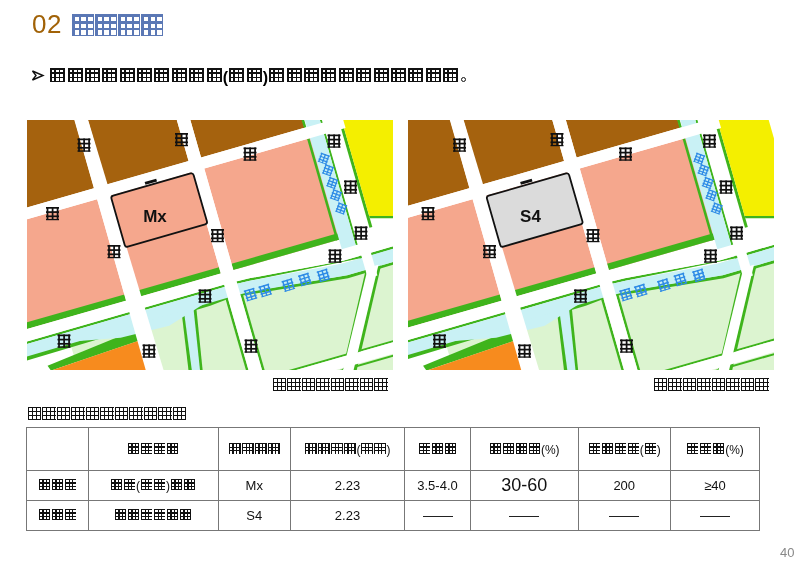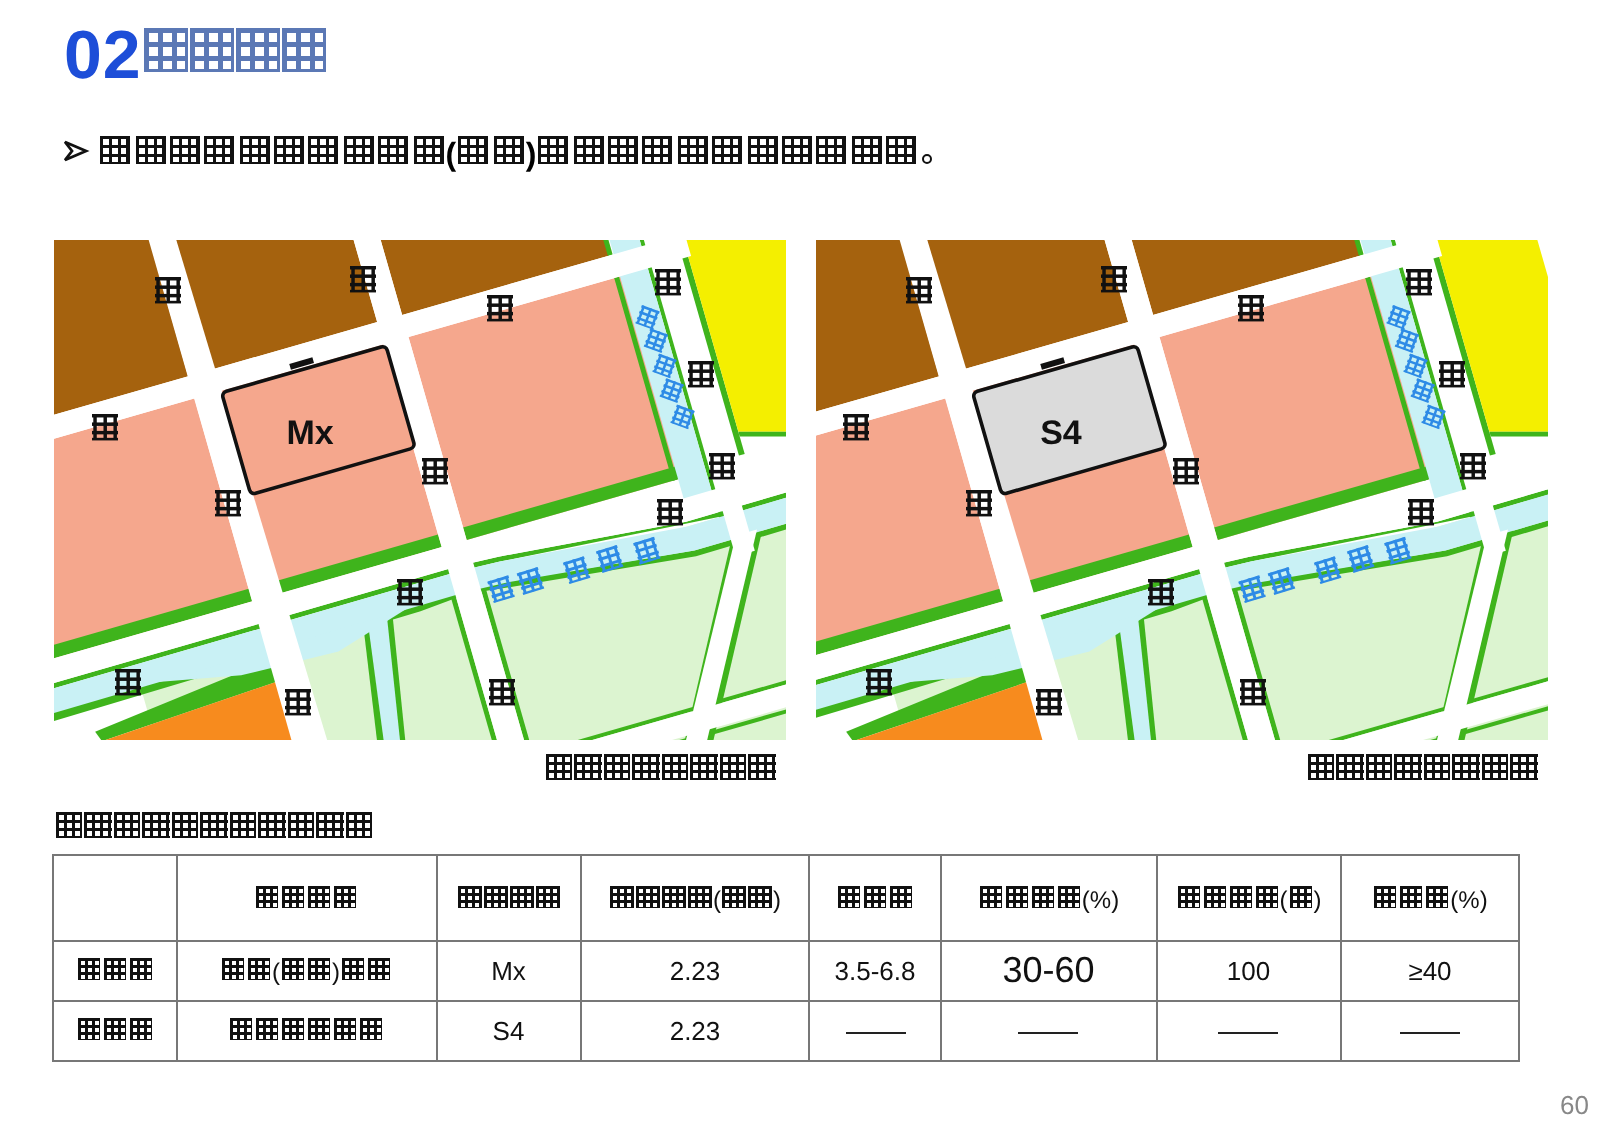--- a/index.html
+++ b/index.html
@@ -21,21 +21,21 @@
 <rect x="-6" y="-6" width="12" height="1.6"></rect>
 <rect x="-6" y="-2.1" width="12" height="1.6"></rect>
 <rect x="-6" y="1.8" width="12" height="1.6"></rect>
 <rect x="-6" y="5" width="12" height="1.2"></rect>
 <rect x="-5.4" y="-6" width="1.6" height="12"></rect>
 <rect x="-0.7" y="-6" width="1.6" height="12"></rect>
 <rect x="3.9" y="-6" width="1.6" height="12"></rect>
 </g>
 </defs>
   </svg>
-<div class="abs" style="left:32px;top:9px;font-size:34px;font-weight:bold;color:#1d4ed8;letter-spacing:0.5px">02</div>
+<div class="abs" style="left:32px;top:9px;font-size:26px;font-weight:normal;color:#a16207;letter-spacing:0.5px">02</div>
 <div class="abs" style="left:71px;top:14px"><i class="cn t"></i><i class="cn t"></i><i class="cn t"></i><i class="cn t"></i></div>
 <svg class="abs" style="left:31px;top:69px" width="14" height="13" viewBox="0 0 14 13">
 <path d="M1.5 2 L12 6.5 L1.5 11 L5 6.5 Z" fill="none" stroke="#111" stroke-width="1.4" stroke-linejoin="miter"></path>
   </svg>
 <div class="abs" style="left:49px;top:67.5px"><i class="cn "></i><i class="cn "></i><i class="cn "></i><i class="cn "></i><i class="cn "></i><i class="cn "></i><i class="cn "></i><i class="cn "></i><i class="cn "></i><i class="cn "></i><span style="font-size:16px;font-weight:bold">(</span><i class="cn "></i><i class="cn "></i><span style="font-size:16px;font-weight:bold">)</span><i class="cn "></i><i class="cn "></i><i class="cn "></i><i class="cn "></i><i class="cn "></i><i class="cn "></i><i class="cn "></i><i class="cn "></i><i class="cn "></i><i class="cn "></i><i class="cn "></i><i style="display:inline-block;width:5px;height:5px;border:1.3px solid #111;border-radius:50%;margin-left:2px"></i></div>
 <div class="abs" style="left:27px;top:120px;width:366px;height:250px">
     <svg width="366" height="250" viewBox="0 0 366 250" style="position:absolute">
 <g transform="rotate(-16)">
 <rect x="-20" y="225" width="490" height="160" fill="#DCF4D0"></rect>
 <polygon points="-90,226 125,224 150,224.5 170,226.5 265,237.5 370,237 370,239.5 265,240.5 170,229.5 150,227 125,229 -90,231.5" fill="#3FB41C"></polygon>
@@ -201,29 +201,29 @@
         <td><i class="cn tt"></i><i class="cn tt"></i><i class="cn tt"></i></td>
         <td><i class="cn tt"></i><i class="cn tt"></i><i class="cn tt"></i><i class="cn tt"></i><span style="font-size:12px">(%)</span></td>
         <td><i class="cn tt"></i><i class="cn tt"></i><i class="cn tt"></i><i class="cn tt"></i><span style="font-size:12px">(</span><i class="cn tt"></i><span style="font-size:12px">)</span></td>
         <td><i class="cn tt"></i><i class="cn tt"></i><i class="cn tt"></i><span style="font-size:12px">(%)</span></td>
       </tr>
       <tr style="height:30px">
         <td><i class="cn tt"></i><i class="cn tt"></i><i class="cn tt"></i></td>
         <td><i class="cn tt"></i><i class="cn tt"></i><span style="font-size:12px">(</span><i class="cn tt"></i><i class="cn tt"></i><span style="font-size:12px">)</span><i class="cn tt"></i><i class="cn tt"></i></td>
         <td><span style="font-size:13px">Mx</span></td>
         <td><span style="font-size:13px">2.23</span></td>
-        <td><span style="font-size:13px">3.5-6.8</span></td>
+        <td><span style="font-size:13px">3.5-4.0</span></td>
         <td><span style="font-size:18px">30-60</span></td>
-        <td><span style="font-size:13px">100</span></td>
+        <td><span style="font-size:13px">200</span></td>
         <td><span style="font-size:13px">≥40</span></td>
       </tr>
       <tr style="height:30px">
         <td><i class="cn tt"></i><i class="cn tt"></i><i class="cn tt"></i></td>
         <td><i class="cn tt"></i><i class="cn tt"></i><i class="cn tt"></i><i class="cn tt"></i><i class="cn tt"></i><i class="cn tt"></i></td>
         <td><span style="font-size:13px">S4</span></td>
         <td><span style="font-size:13px">2.23</span></td>
         <td><i style="display:inline-block;width:30px;height:1.8px;background:#222;vertical-align:middle"></i></td>
         <td><i style="display:inline-block;width:30px;height:1.8px;background:#222;vertical-align:middle"></i></td>
         <td><i style="display:inline-block;width:30px;height:1.8px;background:#222;vertical-align:middle"></i></td>
         <td><i style="display:inline-block;width:30px;height:1.8px;background:#222;vertical-align:middle"></i></td>
       </tr>
     </tbody>
   </table>
-<div class="abs" style="left:780px;top:545px;font-size:13px;color:#888">60</div>
+<div class="abs" style="left:780px;top:545px;font-size:13px;color:#888">40</div>
 </body></html>

